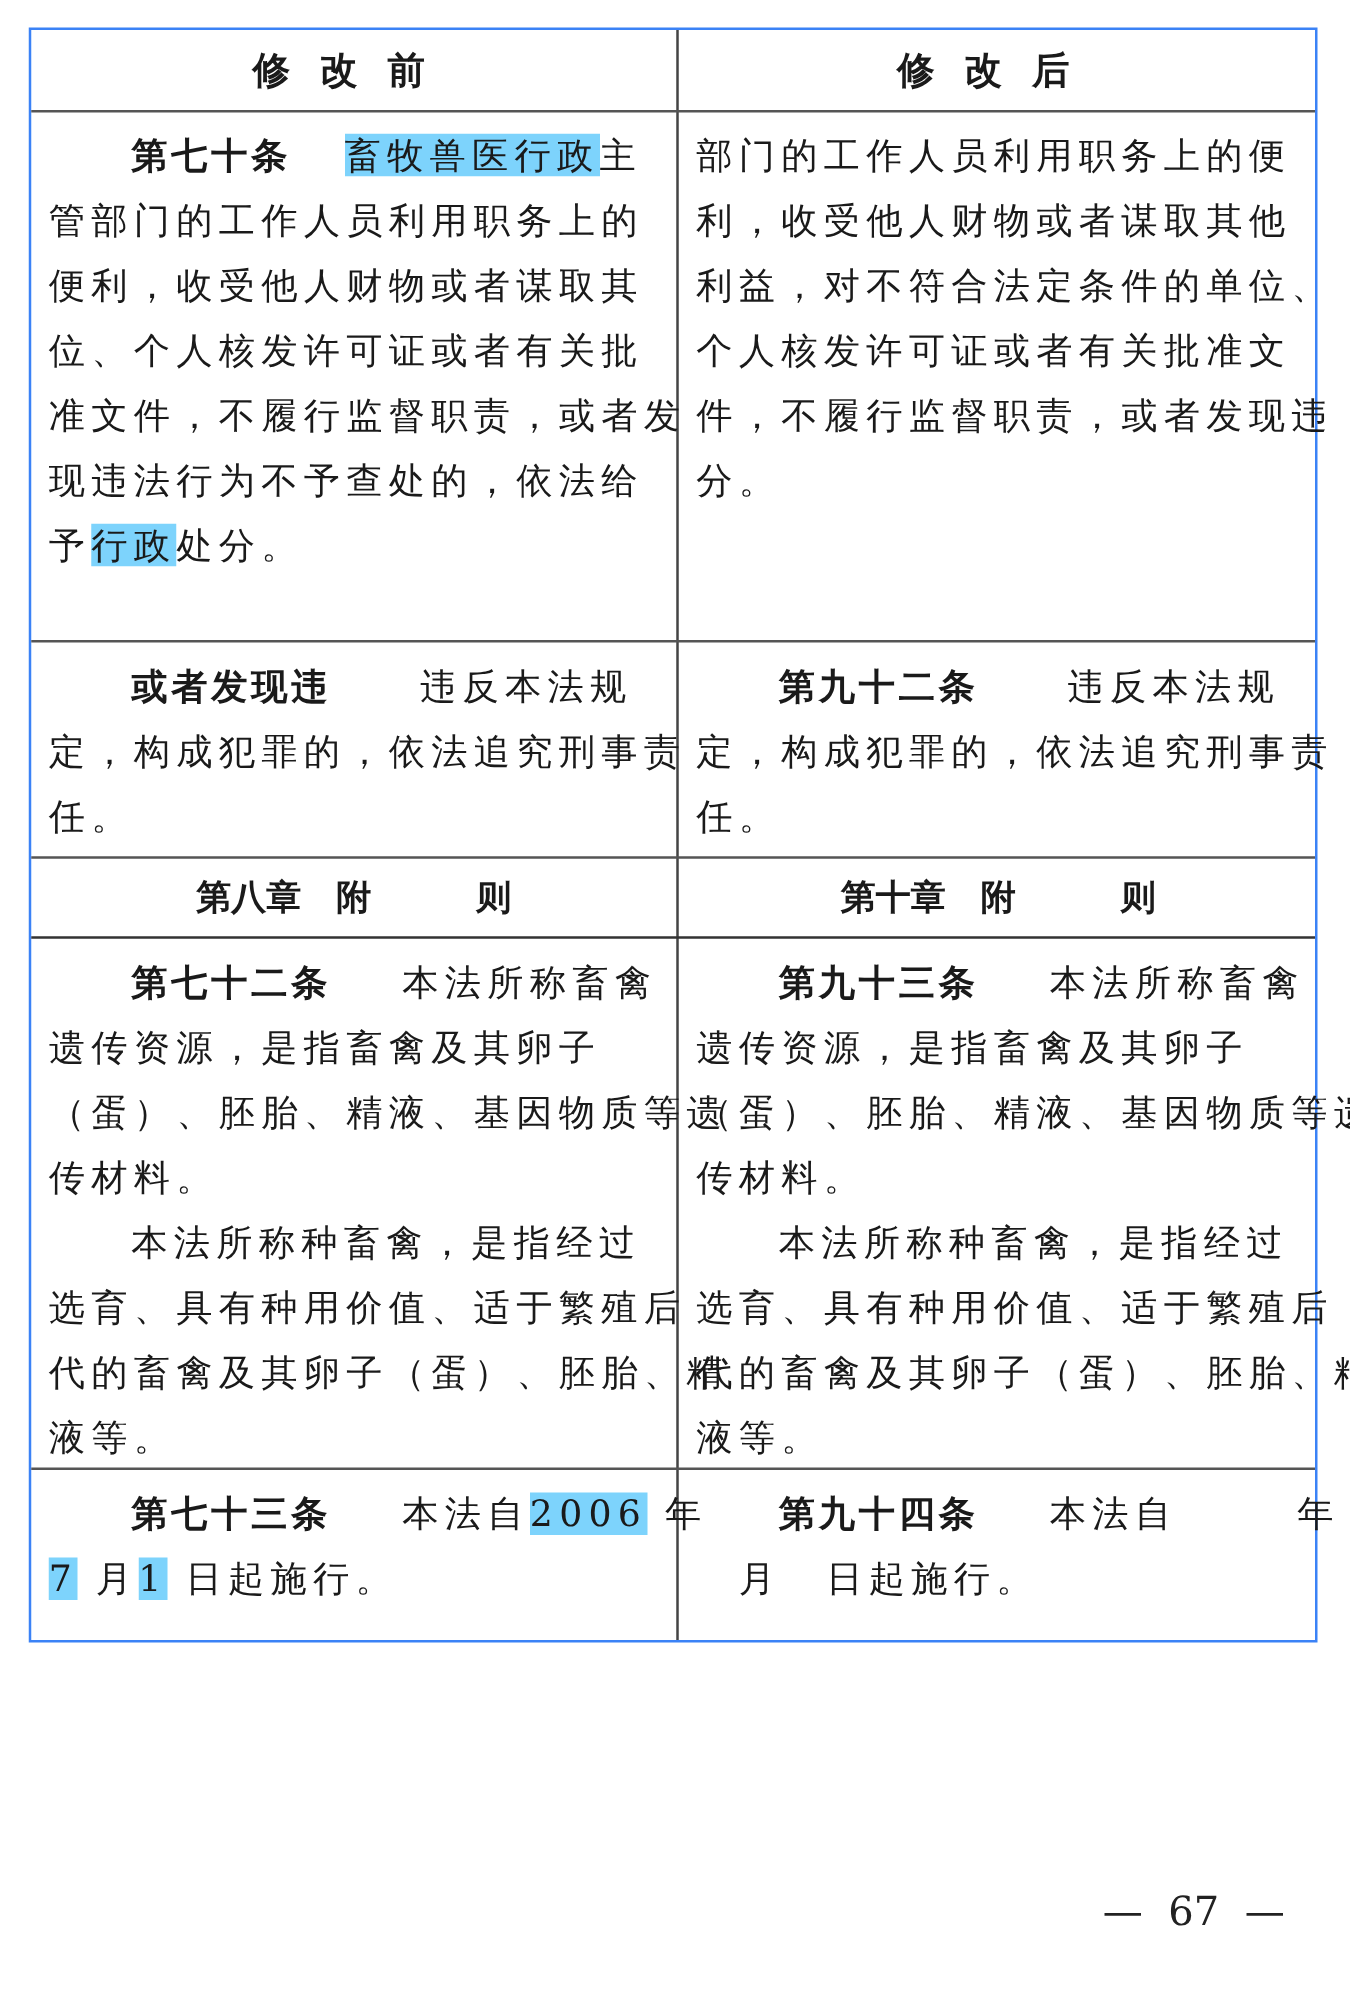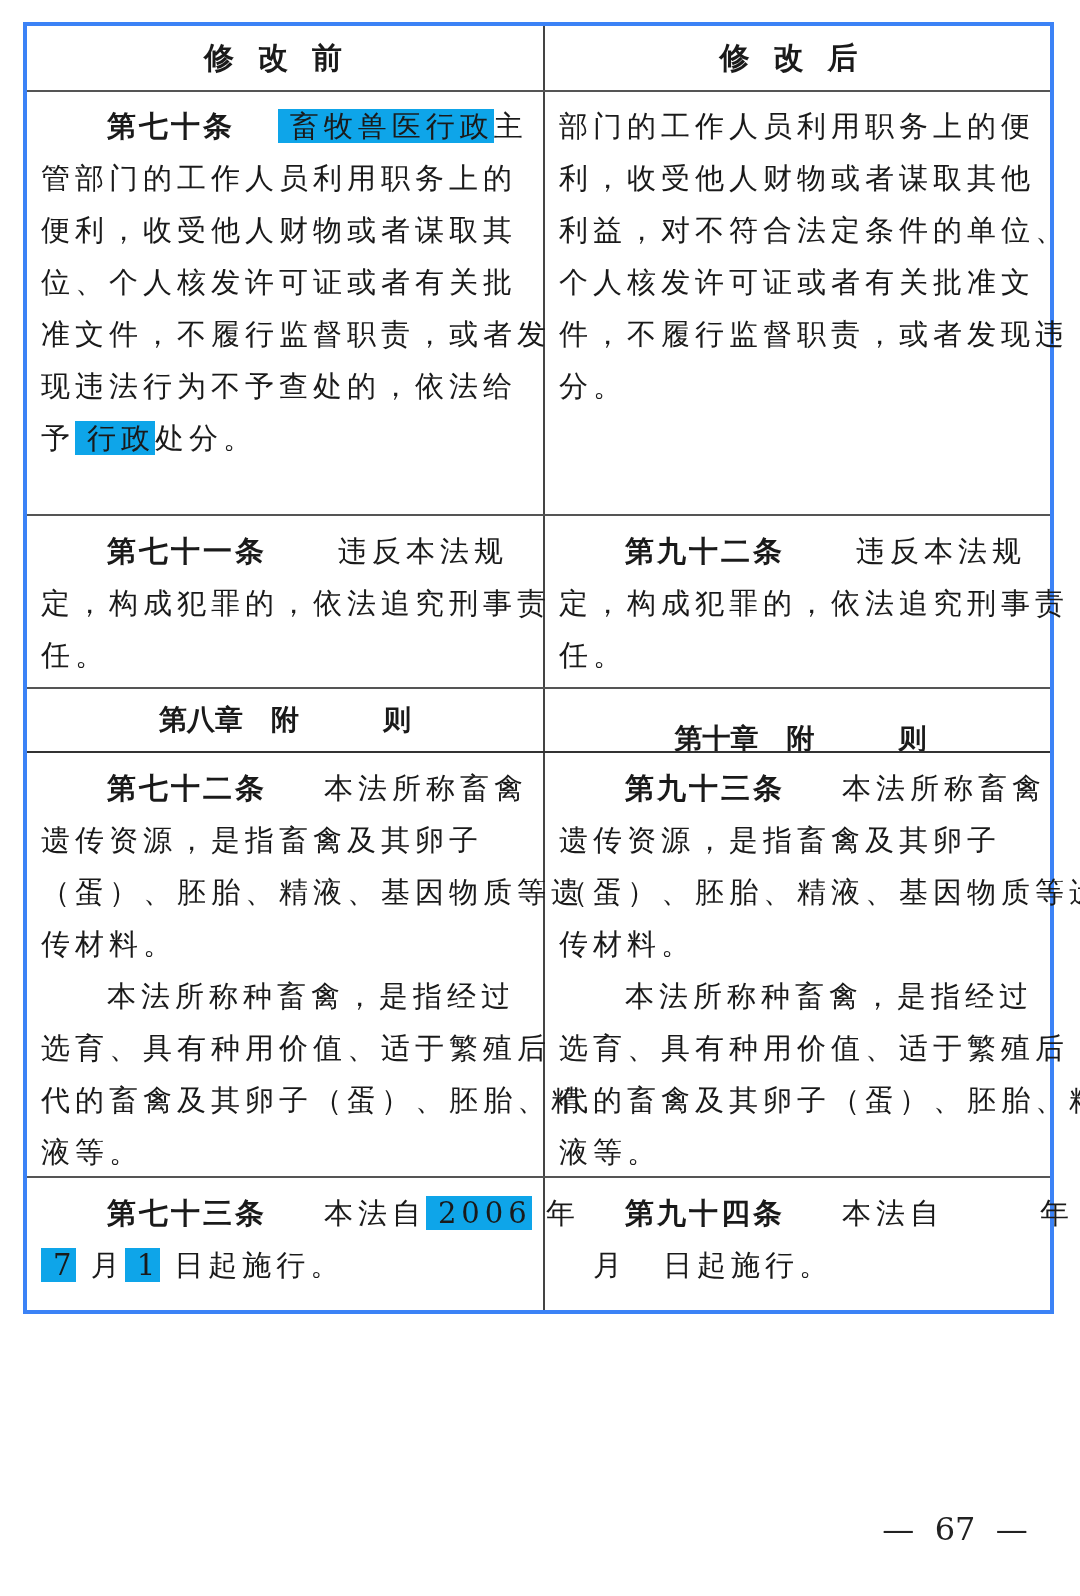--- a/index.html
+++ b/index.html
@@ -1,37 +1,37 @@
 <!DOCTYPE html>
 <html><head>
 <meta charset="utf-8">
 <style>
   html, body { margin: 0; padding: 0; background: #ffffff; }
   body { width: 1080px; height: 1596px; position: relative; overflow: hidden;
          font-family: "DejaVu Serif", "Liberation Serif", serif; color: #1a1a1a; }
   .table { position: absolute; left: 23px; top: 22px; width: 1031px; height: 1292px;
-           border: 4px solid #3b82f6; box-sizing: border-box; }
+           border: 2px solid #3b82f6; box-sizing: border-box; }
   .vline { position: absolute; left: 516px; top: 0; bottom: 0; width: 2px; background: #444; }
   .hline { position: absolute; left: 0; right: 0; height: 2px; background: #555; }
   .cell { position: absolute; box-sizing: border-box; }
   .cell.left { left: 0; width: 516px; }
   .cell.right { left: 518px; width: 511px; }
   .hdr { display: flex; align-items: center; justify-content: center;
          font-family: "DejaVu Sans", "Liberation Sans", sans-serif; font-weight: bold;
          font-size: 30px; letter-spacing: 24px; }
   .chap { display: flex; align-items: center; justify-content: center;
           font-family: "DejaVu Sans", "Liberation Sans", sans-serif; font-weight: bold;
           font-size: 28px; white-space: pre; }
   .body { padding: 8px 14px 0 14px; }
   .line { height: 52px; line-height: 52px; font-size: 29px; white-space: nowrap;
           letter-spacing: 5px; overflow: visible; }
   .art { font-family: "DejaVu Sans", "Liberation Sans", sans-serif; font-weight: bold;
          letter-spacing: 3px; }
   .bold { font-family: "DejaVu Sans", "Liberation Sans", sans-serif; font-weight: bold; }
-  .hl { background: #0ea5e9; padding-left: 12px; }
+  .hl { background: #7dd3fc; }
   .indent { padding-left: 66px; }
   .pagenum { position: absolute; left: 880px; top: 1510px; width: 150px; text-align: center;
              font-size: 32px; font-family: "DejaVu Serif", "Liberation Serif", serif; color: #222;
              white-space: pre; }
 </style>
 </head>
 <body>
 
 <div class="table">
   <div class="vline"></div>
@@ -53,33 +53,33 @@
     <div class="line">部门的工作人员利用职务上的便</div>
     <div class="line">利，收受他人财物或者谋取其他</div>
     <div class="line">利益，对不符合法定条件的单位、</div>
     <div class="line">个人核发许可证或者有关批准文</div>
     <div class="line">件，不履行监督职责，或者发现违</div>
     <div class="line">分。</div>
   </div>
   <div class="hline" style="top:488px;"></div>
 
   <div class="cell left body" style="top:491px;">
-    <div class="line indent"><span class="art">第七十一条</span>&nbsp;&nbsp;&nbsp;&nbsp;&nbsp;<span>违反本法规</span></div>
+    <div class="line indent"><span class="art">或者发现违</span>&nbsp;&nbsp;&nbsp;&nbsp;&nbsp;<span>违反本法规</span></div>
     <div class="line">定，构成犯罪的，依法追究刑事责</div>
     <div class="line">任。</div>
   </div>
   <div class="cell right body" style="top:491px;">
     <div class="line indent"><span class="art">第九十二条</span>&nbsp;&nbsp;&nbsp;&nbsp;&nbsp;<span>违反本法规</span></div>
     <div class="line">定，构成犯罪的，依法追究刑事责</div>
     <div class="line">任。</div>
   </div>
   <div class="hline" style="top:661px;"></div>
 
   <div class="cell left chap" style="top:663px;height:62px;">第八章　附　　　则</div>
-  <div class="cell right chap" style="top:663px;height:62px;margin-top:19px;">第十章　附　　　则</div>
+  <div class="cell right chap" style="top:663px;height:62px;">第十章　附　　　则</div>
   <div class="hline" style="top:725px;background:#333;"></div>
 
   <div class="cell left body" style="top:728px;">
     <div class="line indent"><span class="art">第七十二条</span>&nbsp;&nbsp;&nbsp;&nbsp;<span>本法所称畜禽</span></div>
     <div class="line">遗传资源，是指畜禽及其卵子</div>
     <div class="line">（蛋）、胚胎、精液、基因物质等遗</div>
     <div class="line">传材料。</div>
     <div class="line indent">本法所称种畜禽，是指经过</div>
     <div class="line">选育、具有种用价值、适于繁殖后</div>
     <div class="line">代的畜禽及其卵子（蛋）、胚胎、精</div>

